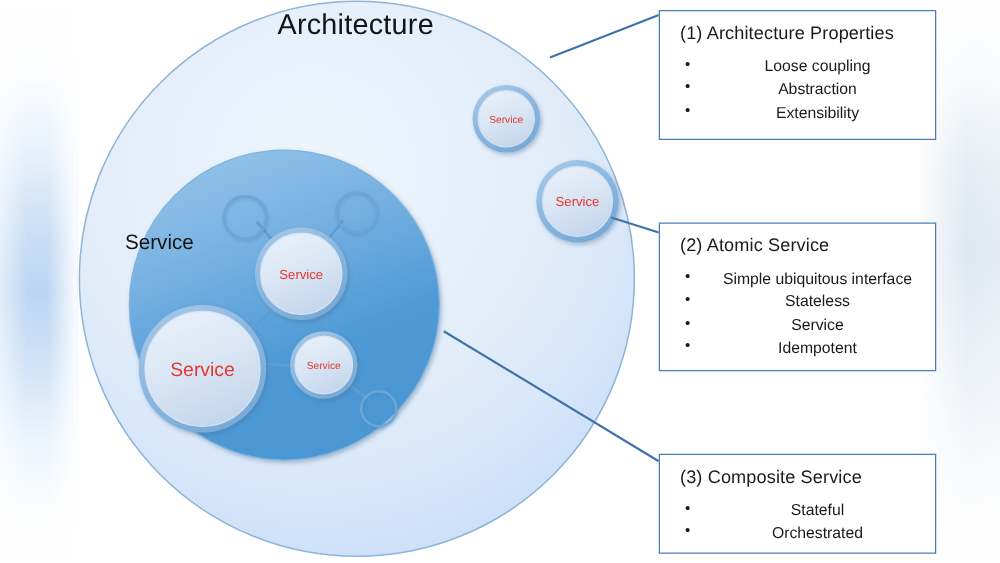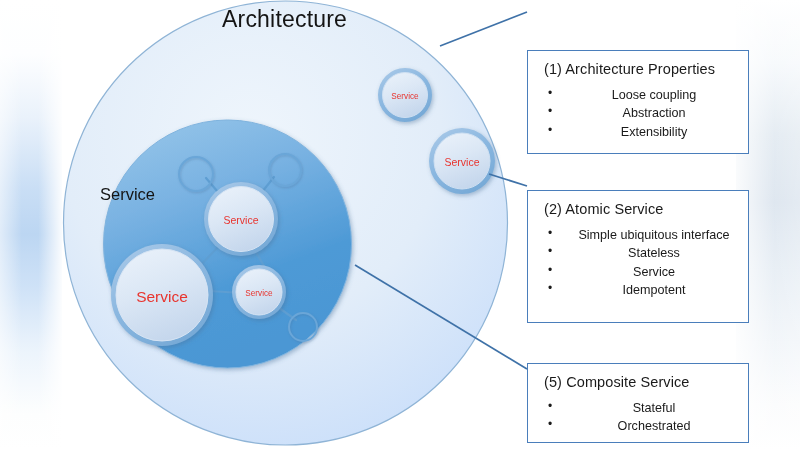--- a/index.html
+++ b/index.html
@@ -56,22 +56,22 @@
     color:#1a1a1a;
     line-height:1.45;
     padding-left:30px;
     text-align:center;
   }
   .callout li::before{
     content:"\2022";
     position:absolute;left:4px;top:-1px;
     font-size:12px;color:#1a1a1a;
   }
-  #callout-1{left:527px;top:8px;width:222px;height:104px;margin-top:42px;}
-  #callout-2{left:527px;top:190px;width:222px;height:133px;}
+  #callout-1{left:527px;top:8px;width:222px;height:104px;}
+  #callout-2{left:527px;top:178px;width:222px;height:119px;}
   #callout-3{left:527px;top:363px;width:222px;height:80px;}
 
   .lbl-architecture{
     position:absolute;left:222px;top:6px;
     font-size:23px;color:#141414;font-weight:400;
     letter-spacing:0.2px;
   }
   .lbl-service-inner{
     position:absolute;left:100px;top:185px;
     font-size:16.5px;color:#141414;font-weight:400;
@@ -199,20 +199,20 @@
     <h3>(2) Atomic Service</h3>
     <ul>
       <li>Simple ubiquitous interface</li>
       <li>Stateless</li>
       <li>Service</li>
       <li>Idempotent</li>
     </ul>
   </div>
 
   <div class="callout" id="callout-3">
-    <h3>(5) Composite Service</h3>
+    <h3>(3) Composite Service</h3>
     <ul>
       <li>Stateful</li>
       <li>Orchestrated</li>
     </ul>
   </div>
 
 </div>
 
 </body></html>

